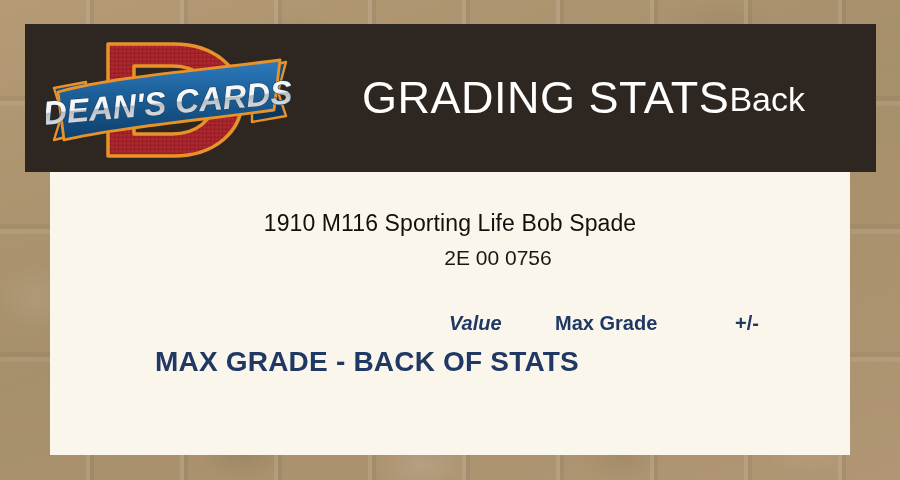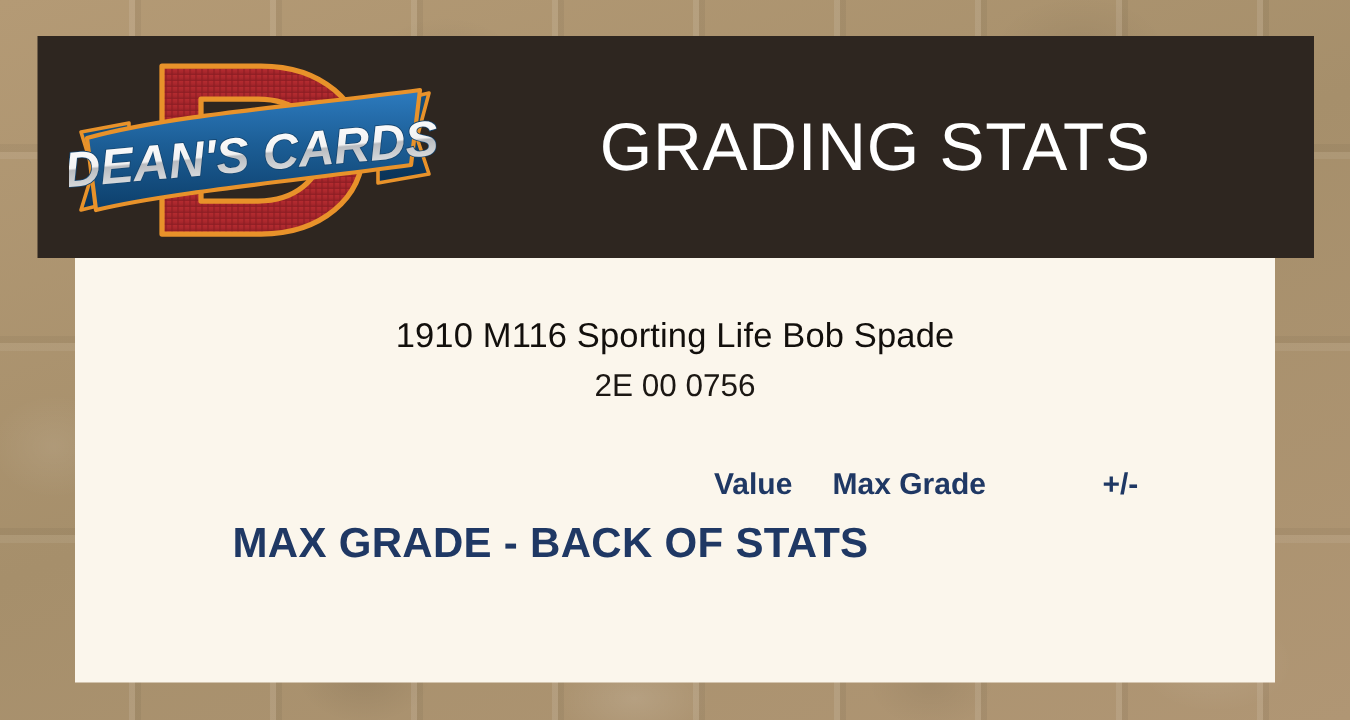--- a/index.html
+++ b/index.html
@@ -130,41 +130,42 @@
   }
   #card-id {
     position: absolute;
     top: 74px;
     left: 0;
     width: 100%;
     text-align: center;
     color: #1B1713;
     font-size: 21px;
     font-weight: 400;
+    padding-left: 48px;
   }
 
   
   #stats-table {
     position: absolute;
     top: 140px;
     left: 0;
     width: 100%;
   }
   .stats-header-row {
     position: relative;
     height: 34px;
   }
   .col-head {
     position: absolute;
     color: #1F3864;
     font-size: 20px;
     font-weight: bold;
     white-space: nowrap;
   }
-  .col-head.value     { left: 426px; }
+  .col-head.value     { left: 399px; font-style: italic; }
   .col-head.maxgrade  { left: 505px; }
   .col-head.plusminus { left: 685px; }
 
   .stats-data-row {
     position: relative;
     height: 42px;
   }
   .row-label {
     position: absolute;
     left: 105px;
@@ -235,20 +236,21 @@
         <path d="M206 40 L240 32 L232 62 L240 86 L206 92 Z" fill="url(#blueTail)" stroke="#E8922A" stroke-width="2.4" stroke-linejoin="round"></path>
 
         <path d="M12 62 C70 46 160 40 234 30 L228 80 C156 90 68 98 18 110 Z" fill="url(#blueGrad)" stroke="#E8922A" stroke-width="2.8" stroke-linejoin="round"></path>
 
         <text x="122" y="84" text-anchor="middle" font-family="'Liberation Sans', sans-serif" font-size="33" font-weight="bold" font-style="italic" fill="url(#silverGrad)" stroke="#15456F" stroke-width="1.1" paint-order="stroke" transform="rotate(-5 122 78)">DEAN'S CARDS</text>
       </svg>
     </div>
 
     <div id="header-titles">
       <div id="header-title">GRADING STATS</div>
+      <div id="header-subtitle">Back</div>
     </div>
 
   </div>
 
   <div id="content-panel">
 
     <div id="card-title">1910 M116 Sporting Life Bob Spade</div>
 
     <div id="card-id">2E 00 0756</div>
 

